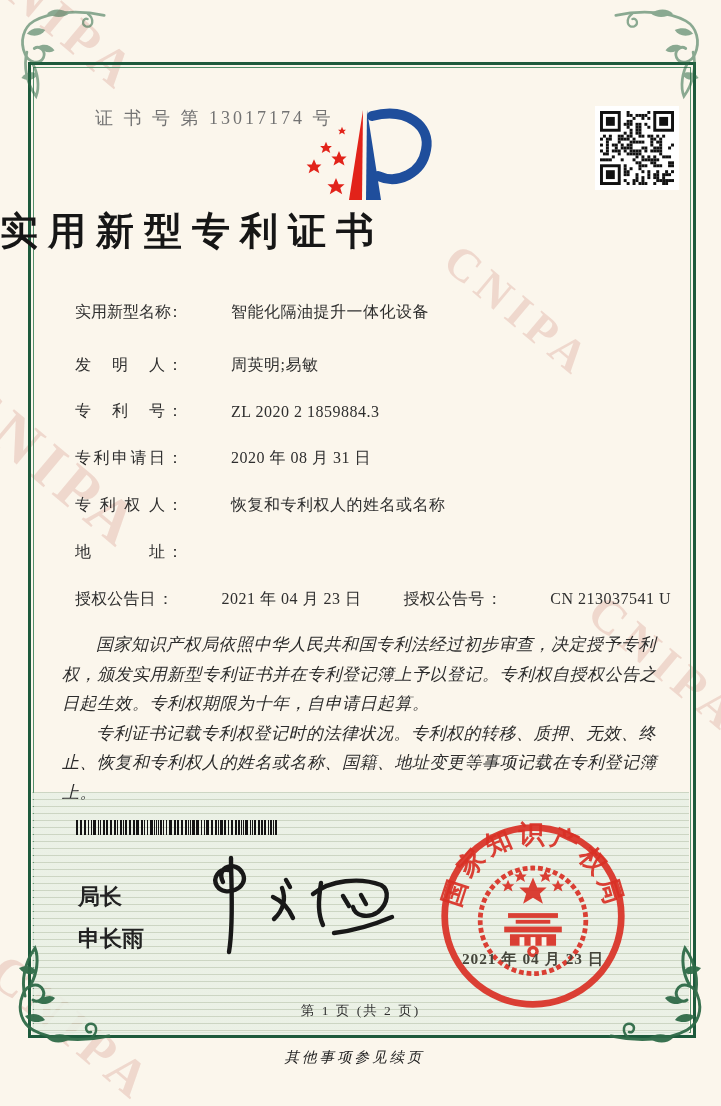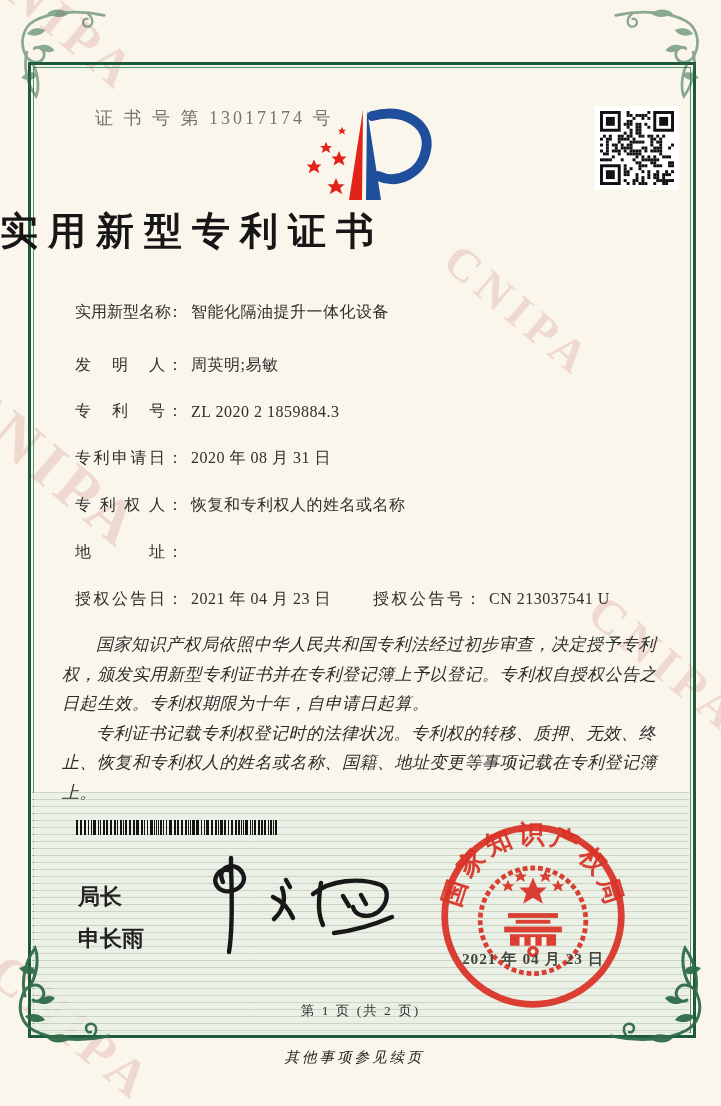--- a/index.html
+++ b/index.html
@@ -35,21 +35,21 @@
       box-shadow:0 0 0 5px #fff;}
 
   .title{position:absolute;left:0;right:0;top:206px;text-align:left;
          font-size:38px;font-weight:bold;letter-spacing:10px;color:#161616;}
 
   .fields{position:absolute;left:75px;top:289px;right:50px;font-size:16px;color:#2e2e2e;}
   .frow{height:46.8px;display:flex;align-items:center;white-space:nowrap;}
   .frow.mb6{margin-bottom:6px;}
   .flabel{display:inline-block;width:90px;text-align:justify;text-align-last:justify;}
   .fcolon{display:inline-block;margin:0 8px 0 2px;}
-  .fvalue{letter-spacing:.5px;}
+  .fvalue{letter-spacing:.5px;margin-left:40px;}
   .flabel2{display:inline-block;width:90px;margin-left:42px;text-align:justify;text-align-last:justify;}
 
   .paras{position:absolute;left:62px;top:630px;width:600px;font-size:17px;
          line-height:1.74;color:#2c2c2c;font-style:italic;}
   .paras p{margin:0;text-indent:2em;letter-spacing:.5px;}
 
   .barcode{position:absolute;left:75px;top:820px;width:205px;height:15px;}
 
   .signer{position:absolute;left:78px;top:876px;
           font-family:"Liberation Sans","DejaVu Sans",sans-serif;

